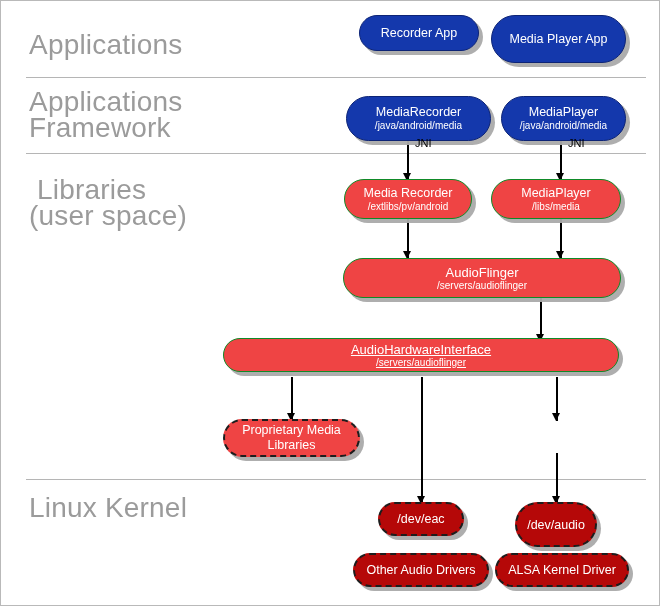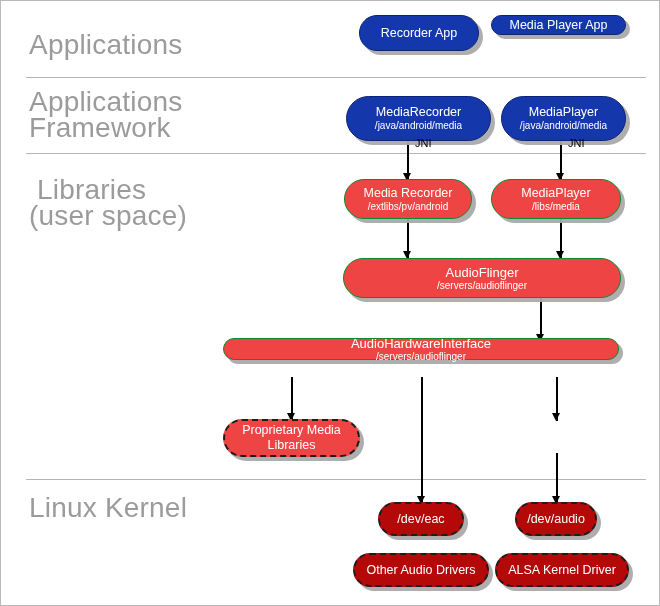--- a/index.html
+++ b/index.html
@@ -139,21 +139,21 @@
   <div class="vline" style="left:555px; top:376px; height:44px;"></div>
   <div class="arrowhead" style="left:551px; top:412px;"></div>
 
   <div class="vline" style="left:555px; top:452px; height:49px;"></div>
   <div class="arrowhead" style="left:551px; top:495px;"></div>
 
   <div class="node blue" style="left:358px; top:14px; width:120px; height:36px;">
     <span class="title">Recorder App</span>
   </div>
 
-  <div class="node blue" style="left:490px; top:14px; width:135px; height:20px;">
+  <div class="node blue" style="left:490px; top:14px; width:135px; height:48px;">
     <span class="title">Media Player App</span>
   </div>
 
   <div class="node blue two-line" style="left:345px; top:95px; width:145px; height:45px;">
     <span class="title">MediaRecorder</span>
     <span class="sub">/java/android/media</span>
   </div>
 
   <div class="node blue two-line" style="left:500px; top:95px; width:125px; height:45px;">
     <span class="title">MediaPlayer</span>
@@ -168,36 +168,36 @@
   <div class="node green two-line" style="left:490px; top:178px; width:130px; height:40px;">
     <span class="title">MediaPlayer</span>
     <span class="sub">/libs/media</span>
   </div>
 
   <div class="node green two-line big" style="left:342px; top:257px; width:278px; height:40px;">
     <span class="title">AudioFlinger</span>
     <span class="sub">/servers/audioflinger</span>
   </div>
 
-  <div class="node green two-line big" style="left:222px; top:337px; width:396px; height:22px;">
+  <div class="node green two-line big" style="left:222px; top:337px; width:396px; height:34px;text-decoration:underline;">
     <span class="title">AudioHardwareInterface</span>
     <span class="sub">/servers/audioflinger</span>
   </div>
 
   <div class="node green dashed two-line" style="left:222px; top:418px; width:137px; height:38px;">
     <span class="title">Proprietary Media</span>
     <span class="title">Libraries</span>
   </div>
 
 
   <div class="node red" style="left:377px; top:501px; width:86px; height:34px;">
     <span class="title">/dev/eac</span>
   </div>
 
-  <div class="node red" style="left:514px; top:501px; width:82px; height:34px;">
+  <div class="node red" style="left:514px; top:501px; width:82px; height:45px;">
     <span class="title">/dev/audio</span>
   </div>
 
   <div class="node red" style="left:352px; top:552px; width:136px; height:34px;">
     <span class="title">Other Audio Drivers</span>
   </div>
 
   <div class="node red" style="left:494px; top:552px; width:134px; height:34px;">
     <span class="title">ALSA Kernel Driver</span>
   </div>

